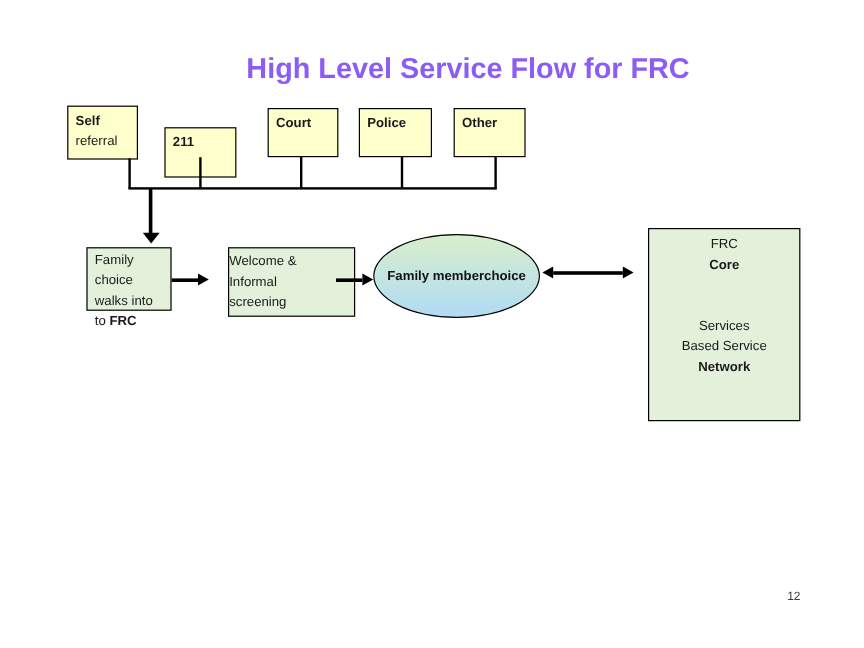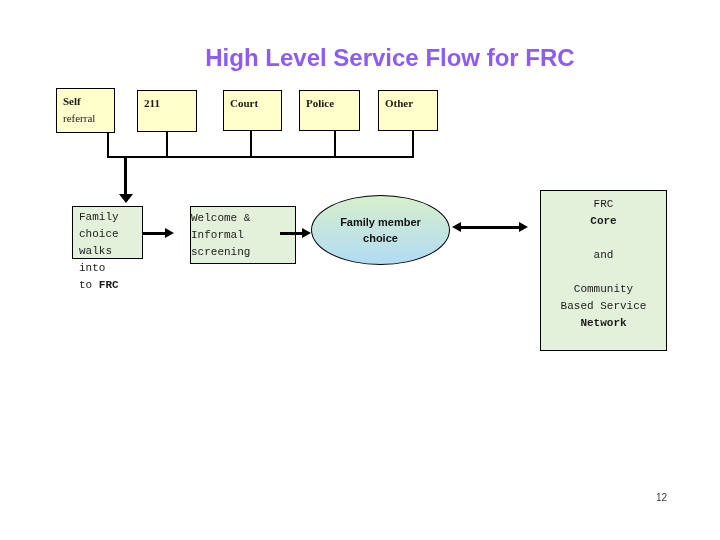--- a/index.html
+++ b/index.html
@@ -17,35 +17,35 @@
     position:absolute; left:60px; top:24px; width:660px;
     text-align:center; font-size:24px; font-weight:bold;
     color:#8b5cf6; letter-spacing:0;margin-top:20px;
   }
 
   .box {
     position:absolute;
     border:1px solid #000;
     font-size:11px; line-height:17px; color:#1a1a1a;
   }
-  .yellow { background:#ffffcc; padding:4px 6px;font-family:Liberation Serif, serif; }
-  .green  { background:#e3f1da;font-family:Liberation Mono, monospace; }
+  .yellow { background:#ffffcc; padding:4px 6px; }
+  .green  { background:#e3f1da; }
   .bold   { font-weight:bold; }
 
   .line { position:absolute; background:#000; }
   .tri  { position:absolute; width:0; height:0; }
 
   #family  { left:72px;  top:206px; width:71px;  height:53px; padding:2px 0 0 6px; }
   #welcome { left:174px; top:206px; width:106px; height:58px; text-align:left; padding-top:3px;margin-left:16px; }
 
   .ellipse {
     position:absolute; left:311px; top:195px; width:139px; height:70px;
     border:1px solid #000; border-radius:50%;
     background:linear-gradient(180deg,#d7efcb 0%,#b1dbf5 100%);
-    display:flex; flex-direction:column; justify-content:center; align-items:center;
+    display:flex; justify-content:center; align-items:center;
     font-size:11px; line-height:16px; font-weight:bold; color:#111;
   }
 
   #services {
     left:540px; top:190px; width:127px; height:161px;
     text-align:center; padding-top:5px;
   }
   #services .gap { height:17px; }
 
   .page-number {
@@ -57,21 +57,21 @@
 <body>
 
 <div class="slide">
 
   <div class="title">High Level Service Flow for FRC</div>
 
   <div class="box yellow" style="left:56px;top:88px;width:59px;height:45px">
     <div class="bold">Self</div>
     <div>referral</div>
   </div>
-  <div class="box yellow" style="left:137px;top:90px;width:60px;height:42px">
+  <div class="box yellow" style="left:137px;top:106px;width:60px;height:42px">
     <div class="bold">211</div>
   </div>
   <div class="box yellow" style="left:223px;top:90px;width:59px;height:41px">
     <div class="bold">Court</div>
   </div>
   <div class="box yellow" style="left:299px;top:90px;width:61px;height:41px">
     <div class="bold">Police</div>
   </div>
   <div class="box yellow" style="left:378px;top:90px;width:60px;height:41px">
     <div class="bold">Other</div>
@@ -120,22 +120,21 @@
   <div>
     <div class="tri" style="left:452px;top:222px;border-top:5px solid transparent;border-bottom:5px solid transparent;border-right:9px solid #000"></div>
     <div class="line" style="left:461px;top:226px;width:58px;height:3px"></div>
     <div class="tri" style="left:519px;top:222px;border-top:5px solid transparent;border-bottom:5px solid transparent;border-left:9px solid #000"></div>
   </div>
 
   <div class="box green" id="services">
     <div>FRC</div>
     <div class="bold">Core</div>
     <div class="gap"></div>
-    <div>and</div>
     <div class="gap"></div>
-    <div>Community</div>
+    <div>Services</div>
     <div>Based Service</div>
     <div class="bold">Network</div>
   </div>
 
   <div class="page-number">12</div>
 
 </div>
 
 </body></html>

